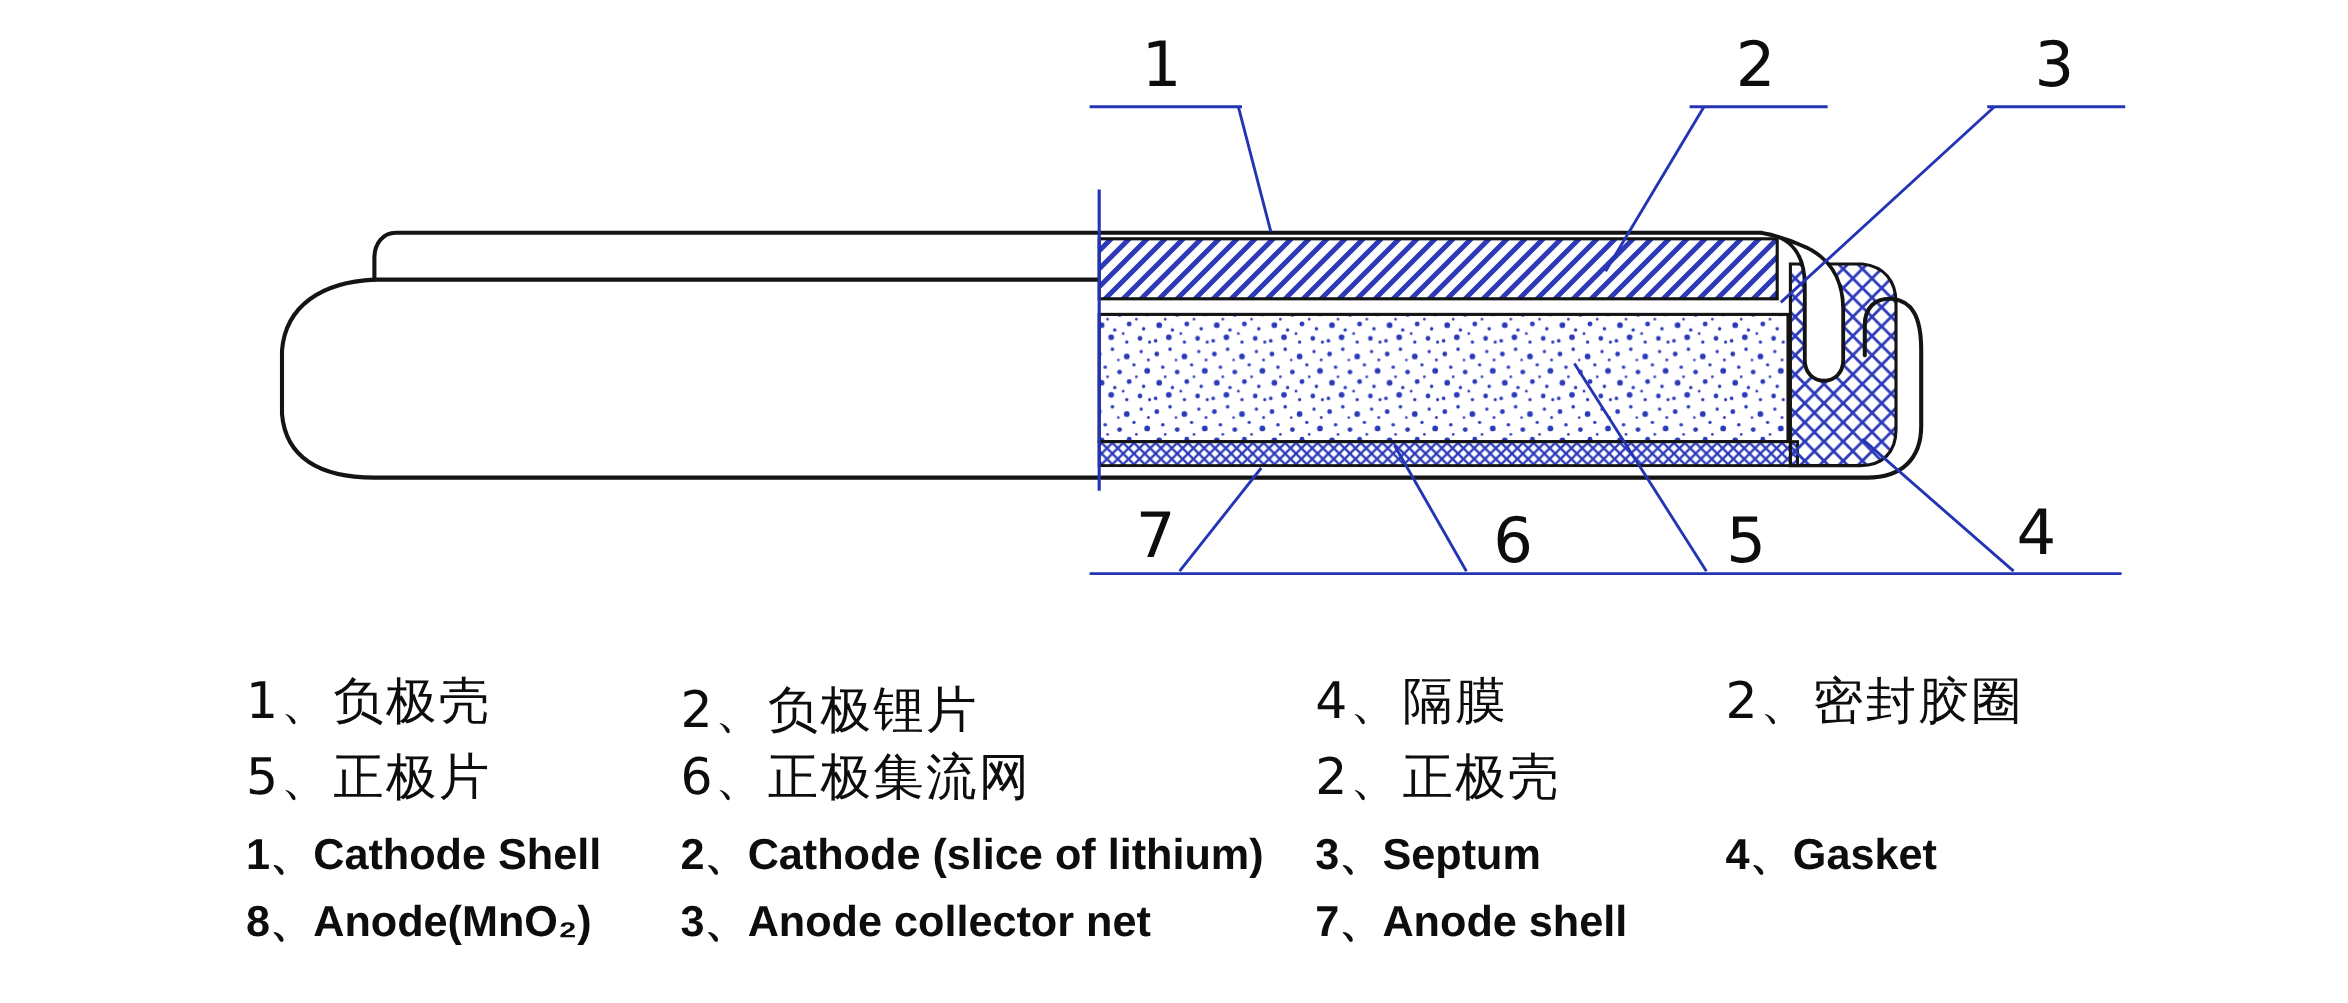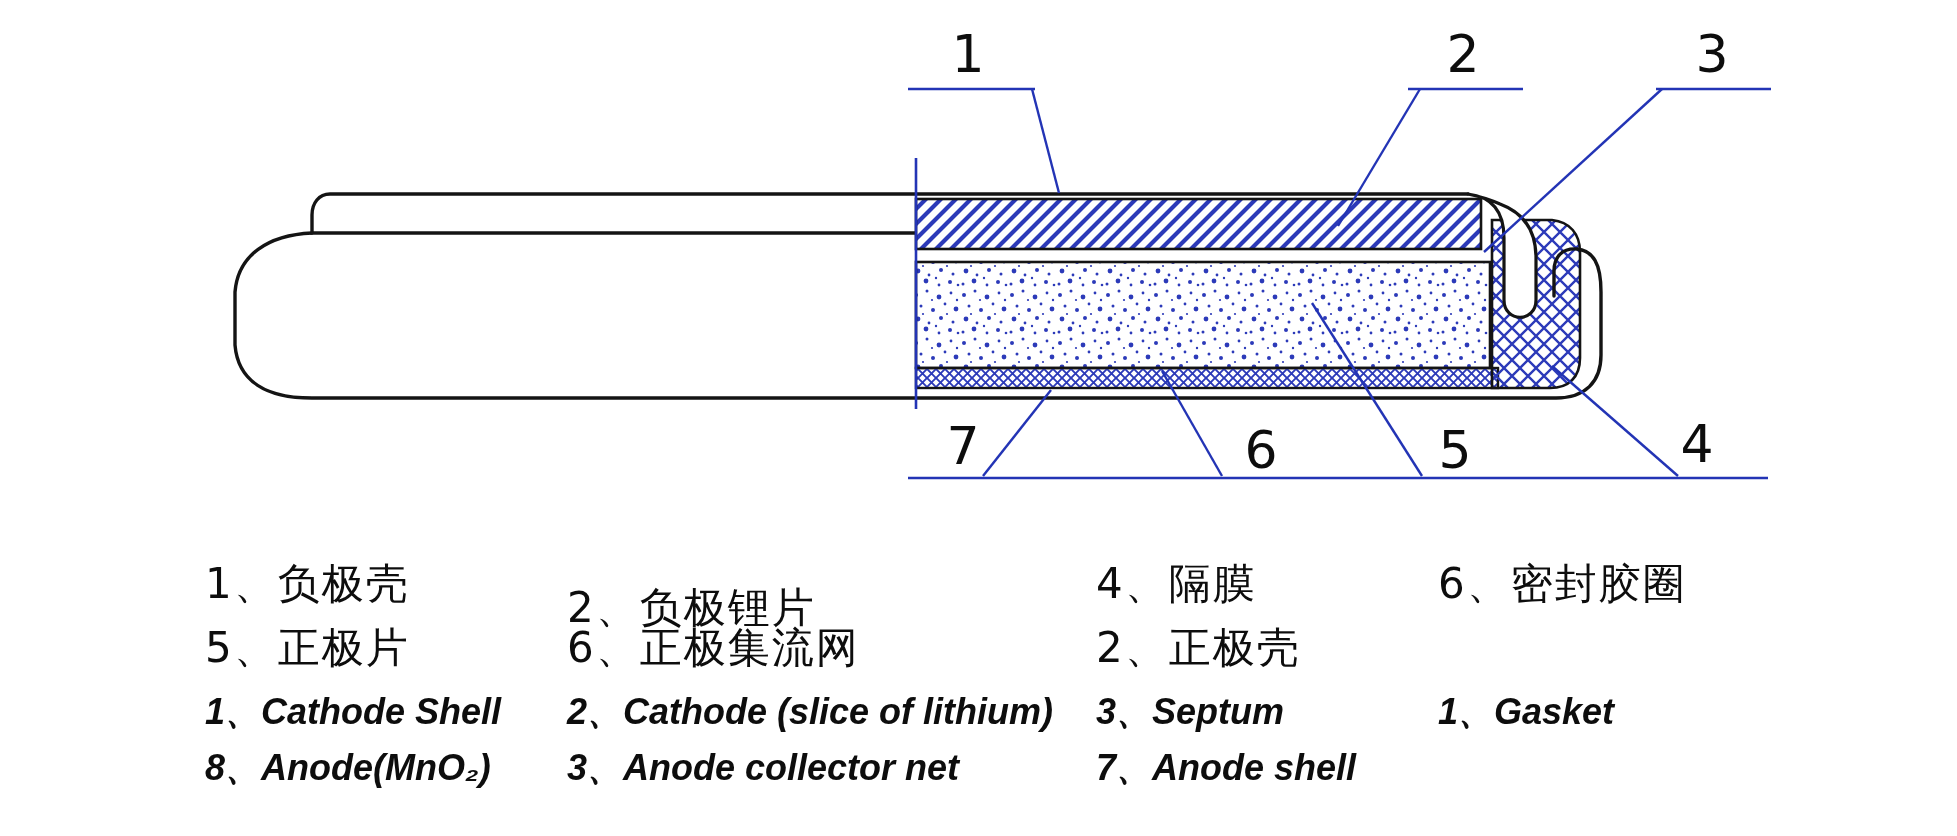--- a/index.html
+++ b/index.html
@@ -3,21 +3,21 @@
 <meta charset="utf-8">
 <style>
   html,body{margin:0;padding:0;background:#ffffff;}
   #stage{
     position:relative;width:1957px;height:836px;background:#ffffff;overflow:hidden;
     font-family:"Liberation Sans","DejaVu Sans",sans-serif;color:#111;
   }
   svg{position:absolute;top:0;left:0;}
   .lg{position:absolute;white-space:nowrap;color:#0d0d0d;}
   .cn{font-size:42px;font-family:"DejaVu Sans","Liberation Sans",sans-serif;letter-spacing:2px;}
-  .en{font-size:36px;font-weight:600;font-family:"Liberation Sans","DejaVu Sans",sans-serif;font-style:italic;}
+  .en{font-size:36px;font-weight:600;font-family:"Liberation Sans","DejaVu Sans",sans-serif;}
   .callout{font-family:"DejaVu Sans",sans-serif;}
 </style>
 </head>
 <body>
 
 <div id="stage">
 
   <svg width="1957" height="836" viewBox="0 0 1957 836">
     <defs>
 
@@ -98,30 +98,30 @@
       <text x="1463" y="72">2</text>
       <text x="1712" y="72">3</text>
       <text x="963" y="464">7</text>
       <text x="1261" y="468">6</text>
       <text x="1455" y="468">5</text>
       <text x="1697" y="462">4</text>
     </g>
   </svg>
 
   <div class="lg cn" style="top:556px;left:205px">1、负极壳</div>
-  <div class="lg cn" style="top:580px;left:567px">2、负极锂片</div>
+  <div class="lg cn" style="top:564px;left:567px">2、负极锂片</div>
   <div class="lg cn" style="top:556px;left:1096px">4、隔膜</div>
-  <div class="lg cn" style="top:556px;left:1438px">6、密封胶圈</div>
+  <div class="lg cn" style="top:556px;left:1438px">2、密封胶圈</div>
 
   <div class="lg cn" style="top:620px;left:205px">5、正极片</div>
   <div class="lg cn" style="top:620px;left:567px">6、正极集流网</div>
   <div class="lg cn" style="top:620px;left:1096px">2、正极壳</div>
 
   <div class="lg en" style="top:688px;left:205px">1、Cathode Shell</div>
   <div class="lg en" style="top:688px;left:567px">2、Cathode (slice of lithium)</div>
   <div class="lg en" style="top:688px;left:1096px">3、Septum</div>
-  <div class="lg en" style="top:688px;left:1438px">1、Gasket</div>
+  <div class="lg en" style="top:688px;left:1438px">4、Gasket</div>
 
   <div class="lg en" style="top:744px;left:205px">8、Anode(MnO₂)</div>
   <div class="lg en" style="top:744px;left:567px">3、Anode collector net</div>
   <div class="lg en" style="top:744px;left:1096px">7、Anode shell</div>
 
 </div>
 
 </body></html>

